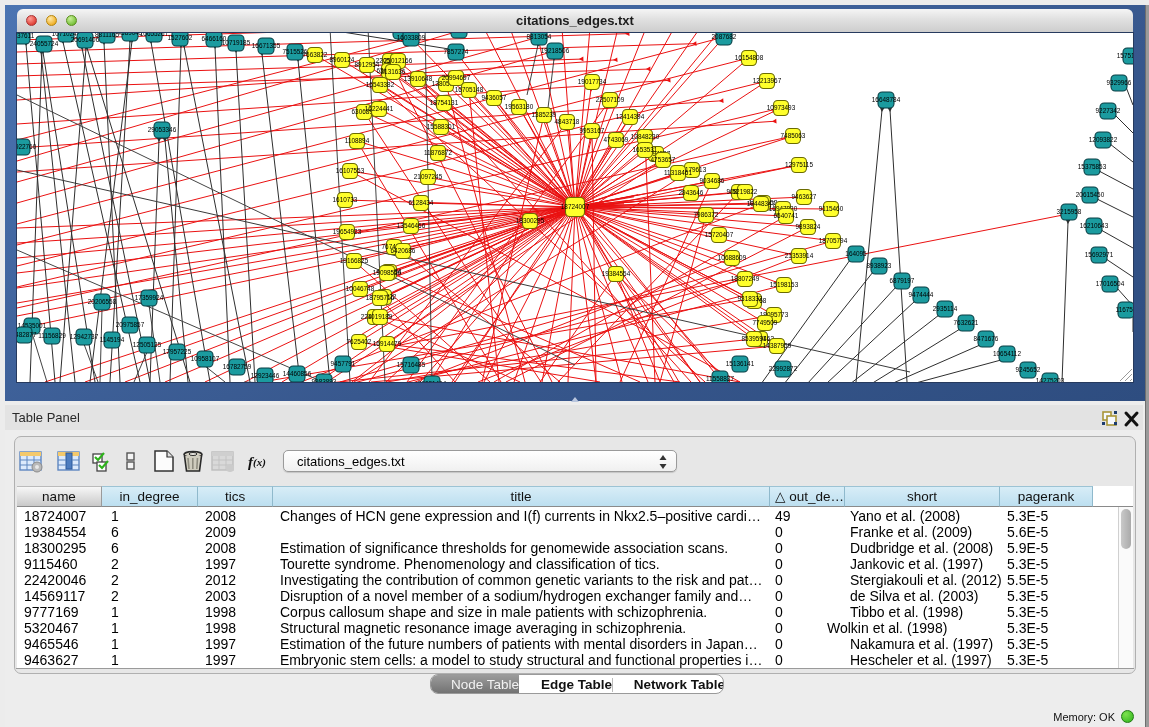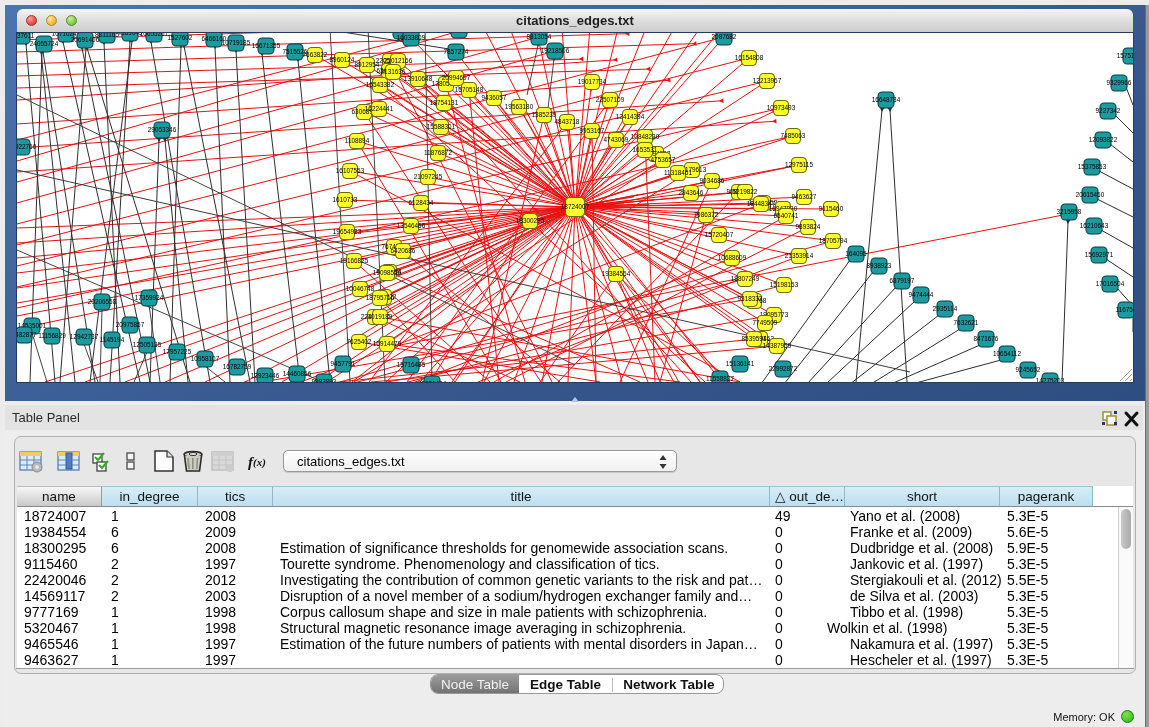--- a/index.html
+++ b/index.html
@@ -20,21 +20,21 @@
 .hc { position:absolute; top:0; height:21px; background:linear-gradient(#d8edf7,#bcdff0); border-right:1px solid #8fb9cc; border-top:1px solid #9cc3d4; border-bottom:1px solid #8a8a8a; font-size:13.5px; color:#111; text-align:center; line-height:20px; white-space:nowrap; overflow:hidden; }
 #tbody { left:17px; top:507px; width:1116px; height:161px; background:#fff; overflow:hidden; }
 .row { position:absolute; left:0; width:1116px; height:16.1px; font-size:14px; color:#000; }
 .row span { position:absolute; top:0; line-height:16px; white-space:nowrap; }
 .row .ttl { max-width:486px; overflow:hidden; }
 
 #sbar { left:1118px; top:507px; width:15px; height:161px; background:#fafafa; border-left:1px solid #d0d0d0; }
 #sthumb { left:1120.5px; top:509px; width:10px; height:40px; background:linear-gradient(90deg,#c9c9c9,#aaa); border-radius:5px; }
 
 #tabs { left:430px; top:674px; width:294px; height:20px; background:#fff; border:1px solid #9a9a9a; border-radius:8px; overflow:hidden; font-size:13.5px; }
-#tabs div { position:absolute; top:0; height:20px; line-height:19px; text-align:center; }
+#tabs div { position:absolute; top:0; height:20px; line-height:19px; text-align:right; }
 #memory { right:34px; top:711px; font-size:11px; color:#111; }
 #memdot { left:1121px; top:710px; width:13px; height:13px; border-radius:50%; background:radial-gradient(circle at 35% 30%,#7ee24f,#2db31b); border:1px solid #1f7a12; }
 .icon { position:absolute; top:450px; }
 </style></head>
 <body>
 <div class="abs" id="frame"></div>
 <div class="abs" id="titlebar">
     <div class="t">citations_edges.txt</div>
 <div class="tl" style="left:9px;background:radial-gradient(circle at 35% 30%,#ff9d96,#e0443a 70%,#b8352c);border:1px solid #a33;"></div>
 <div class="tl" style="left:29px;background:radial-gradient(circle at 35% 30%,#ffe9a8,#f0b22e 70%,#c8941f);border:1px solid #b8860b;"></div>
@@ -827,20 +827,21 @@
  <div class="hc" style="left:753px;width:75px;text-align:left;padding-left:5px;">△ out_de…</div>
  <div class="hc" style="left:828px;width:155px;">short</div>
  <div class="hc" style="left:983px;width:93px;">pagerank</div>
  <div style="position:absolute;left:1076px;top:0;width:40px;height:21px;background:#fff;border-bottom:1px solid #8a8a8a;"></div>
 </div>
 <div class="abs" id="tbody">
 <div class="row" style="top:0.5px">
 <span style="left:7px">18724007</span>
       <span style="left:94px">1</span>
 <span style="left:188px">2008</span>
+      <span class="ttl" style="left:263px">Changes of HCN gene expression and I(f) currents in Nkx2.5–positive cardi…</span>
 <span style="left:758px">49</span>
       <span style="left:833px">Yano et al. (2008)</span>
 <span style="left:990px">5.3E-5</span>
     </div>
 <div class="row" style="top:16.6px">
 <span style="left:7px">19384554</span>
       <span style="left:94px">6</span>
 <span style="left:188px">2009</span>
 <span style="left:758px">0</span>
       <span style="left:833px">Franke et al. (2009)</span>
@@ -906,20 +907,21 @@
 <span style="left:188px">1997</span>
       <span class="ttl" style="left:263px">Estimation of the future numbers of patients with mental disorders in Japan…</span>
 <span style="left:758px">0</span>
       <span style="left:833px">Nakamura et al. (1997)</span>
 <span style="left:990px">5.3E-5</span>
     </div>
 <div class="row" style="top:145.4px">
 <span style="left:7px">9463627</span>
       <span style="left:94px">1</span>
 <span style="left:188px">1997</span>
+      <span class="ttl" style="left:263px">Embryonic stem cells: a model to study structural and functional properties i…</span>
 <span style="left:758px">0</span>
       <span style="left:833px">Hescheler et al. (1997)</span>
 <span style="left:990px">5.3E-5</span>
     </div>
 </div>
 <div class="abs" id="sbar"></div>
 <div class="abs" id="sthumb"></div>
 <div class="abs" style="left:16px;top:668px;width:1118px;height:1px;background:#9a9a9a;"></div>
 
 <div class="abs" id="tabs">

